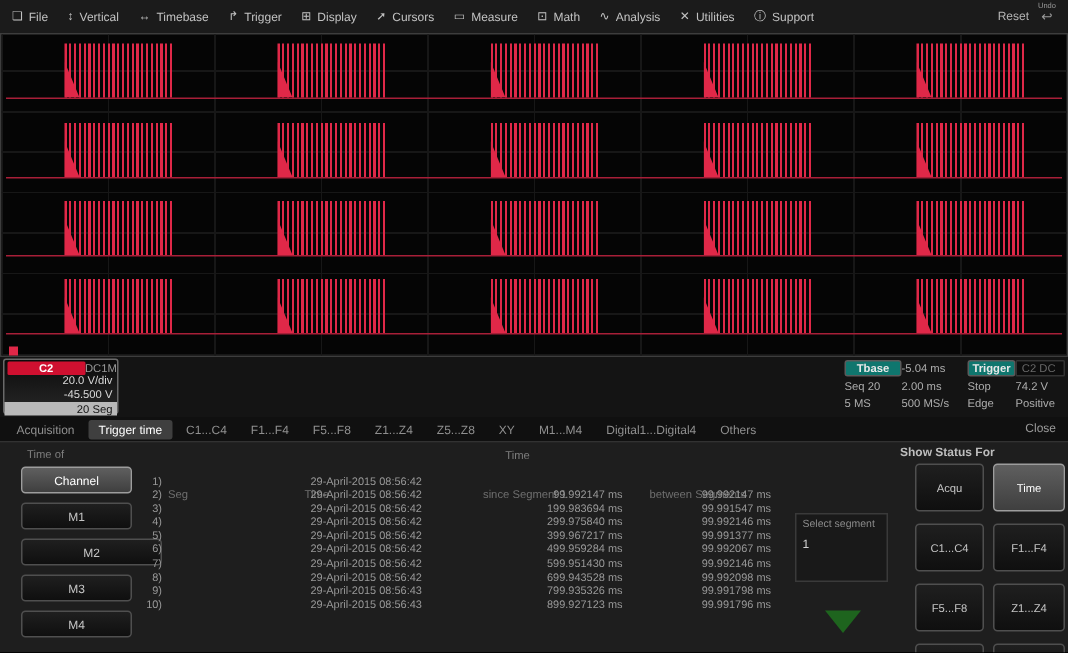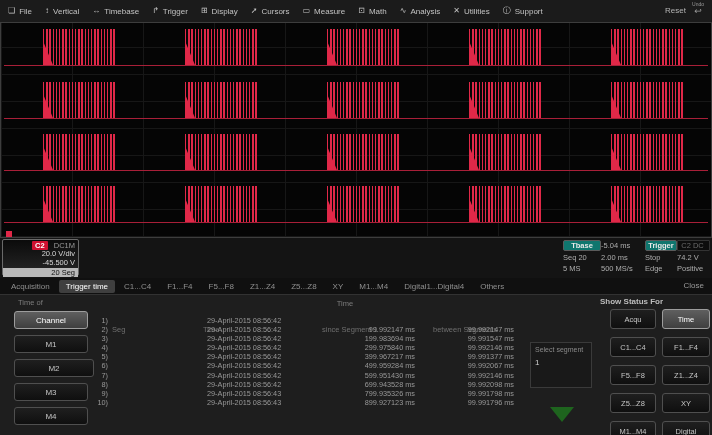--- a/index.html
+++ b/index.html
@@ -33,21 +33,21 @@
     clip-path:polygon(0 0,0 100%,100% 100%);}
   .trig-marker{position:absolute;left:5px;top:208px;width:6px;height:6px;}
 
   
   .status-strip{position:absolute;left:0;top:238px;width:712px;height:40px;background:#141414;
                 border-bottom:1px solid #000;}
   .descriptor{position:absolute;left:2px;top:1px;width:77px;height:37px;box-sizing:border-box;
               background:linear-gradient(180deg,#0b0b0b,#272727);border:1px solid #6a6a6a;border-radius:2px;
               font-size:7.5px;color:#d8d8d8;}
   .desc-row1{display:flex;justify-content:space-between;align-items:center;padding:1px 3px 0 2px;}
-  .chan-badge{background:#cf1030;color:#fff;font-weight:bold;font-size:7.5px;padding:0 3px;border-radius:1px;line-height:9px;margin-left:27px;}
+  .chan-badge{background:#cf1030;color:#fff;font-weight:bold;font-size:7.5px;padding:0 21px;border-radius:1px;line-height:9px;}
   .desc-coupling{color:#9a9a9a;}
   .desc-line{text-align:right;padding-right:3px;line-height:8.5px;}
   .desc-seg{margin-top:1px;background:#b9b9b9;color:#111;text-align:right;padding-right:3px;line-height:9px;}
   .status-grid{position:absolute;left:563px;top:2px;width:147px;display:grid;
                grid-template-columns:38px 44px 32px 33px;row-gap:2px;font-size:7.5px;color:#adadad;align-items:center;}
   .sg-cell{text-align:left;padding-right:2px;white-space:nowrap;}
   .sg-hdr{background:#0f766e;border:1px solid #5a5a5a;border-radius:2px;color:#e8e8e8;
           text-align:center;padding:0;line-height:9px;font-weight:bold;}
   .sg-dim{color:#6a6a6a;border:1px solid #333;border-radius:1px;text-align:center;line-height:9px;background:#0d0d0d;}
 
@@ -74,21 +74,21 @@
 
   .select-seg{position:absolute;left:530px;top:64px;width:62px;height:46px;box-sizing:border-box;
               border:1px solid #3a3a3a;background:#191919;padding:3px 4px;}
   .select-seg .lbl{font-size:7px;line-height:8px;color:#8a8a8a;}
   .select-seg .val{font-size:8px;color:#d0d0d0;margin-top:4px;}
 
   .sstatus-title{position:absolute;left:600px;top:19px;width:112px;text-align:left;
                  font-size:8px;color:#bdbdbd;font-weight:bold;}
   .sstatus-grid{position:absolute;left:610px;top:31px;width:100px;display:grid;
                 grid-template-columns:46px 48px;column-gap:6px;row-gap:8px;}
-  .sbtn{box-sizing:border-box;height:20px;background:linear-gradient(180deg,#1f1f1f,#0f0f0f);
+  .sbtn{box-sizing:border-box;height:32px;background:linear-gradient(180deg,#1f1f1f,#0f0f0f);
         border:1px solid #4f4f4f;border-radius:3px;color:#c5c5c5;font-size:7.5px;
         display:flex;align-items:center;justify-content:center;white-space:nowrap;}
   .sbtn.selected{background:linear-gradient(180deg,#5f5f5f,#3f3f3f);border-color:#9d9d9d;color:#fff;}
   .sbtn.span2{grid-column:1 / span 2;justify-self:center;width:52px;}
 
   
   .watermark{position:absolute;right:2px;bottom:3px;font-size:22px;font-weight:bold;
              letter-spacing:0.5px;z-index:50;}
   .wm-triangle{position:absolute;left:550px;top:407px;width:0;height:0;z-index:51;
                border-left:12px solid transparent;border-right:12px solid transparent;
@@ -285,21 +285,21 @@
         <div class="tab">Others</div>
       </div>
     <div class="close-btn">Close</div>
 
     <div class="small-label" style="left:18px;top:20px;">Time of</div>
     <div class="small-label" style="left:300px;top:21px;width:90px;text-align:center;">Time</div>
 
     <div id="source-buttons">
         <div class="btn selected" style="left: 14px; top: 33px; width: 74px; height: 18px;">Channel</div>
         <div class="btn" style="left: 14px; top: 57px; width: 74px; height: 18px;">M1</div>
-        <div class="btn" style="left: 14px; top: 81px; width: 80px; height: 18px;">M2</div>
+        <div class="btn" style="left: 14px; top: 81px; width: 94px; height: 18px;">M2</div>
         <div class="btn" style="left: 14px; top: 105px; width: 74px; height: 18px;">M3</div>
         <div class="btn" style="left: 14px; top: 129px; width: 74px; height: 18px;">M4</div>
       </div>
 
     <div class="col-hdr" style="left:112px;top:47px;">Seg</div>
     <div class="col-hdr" style="left:203px;top:47px;">Time</div>
     <div class="col-hdr" style="left:322px;top:47px;">since Segment 1</div>
     <div class="col-hdr" style="left:433px;top:47px;">between Segments</div>
 
     <div class="trig-table" id="trig-table">

